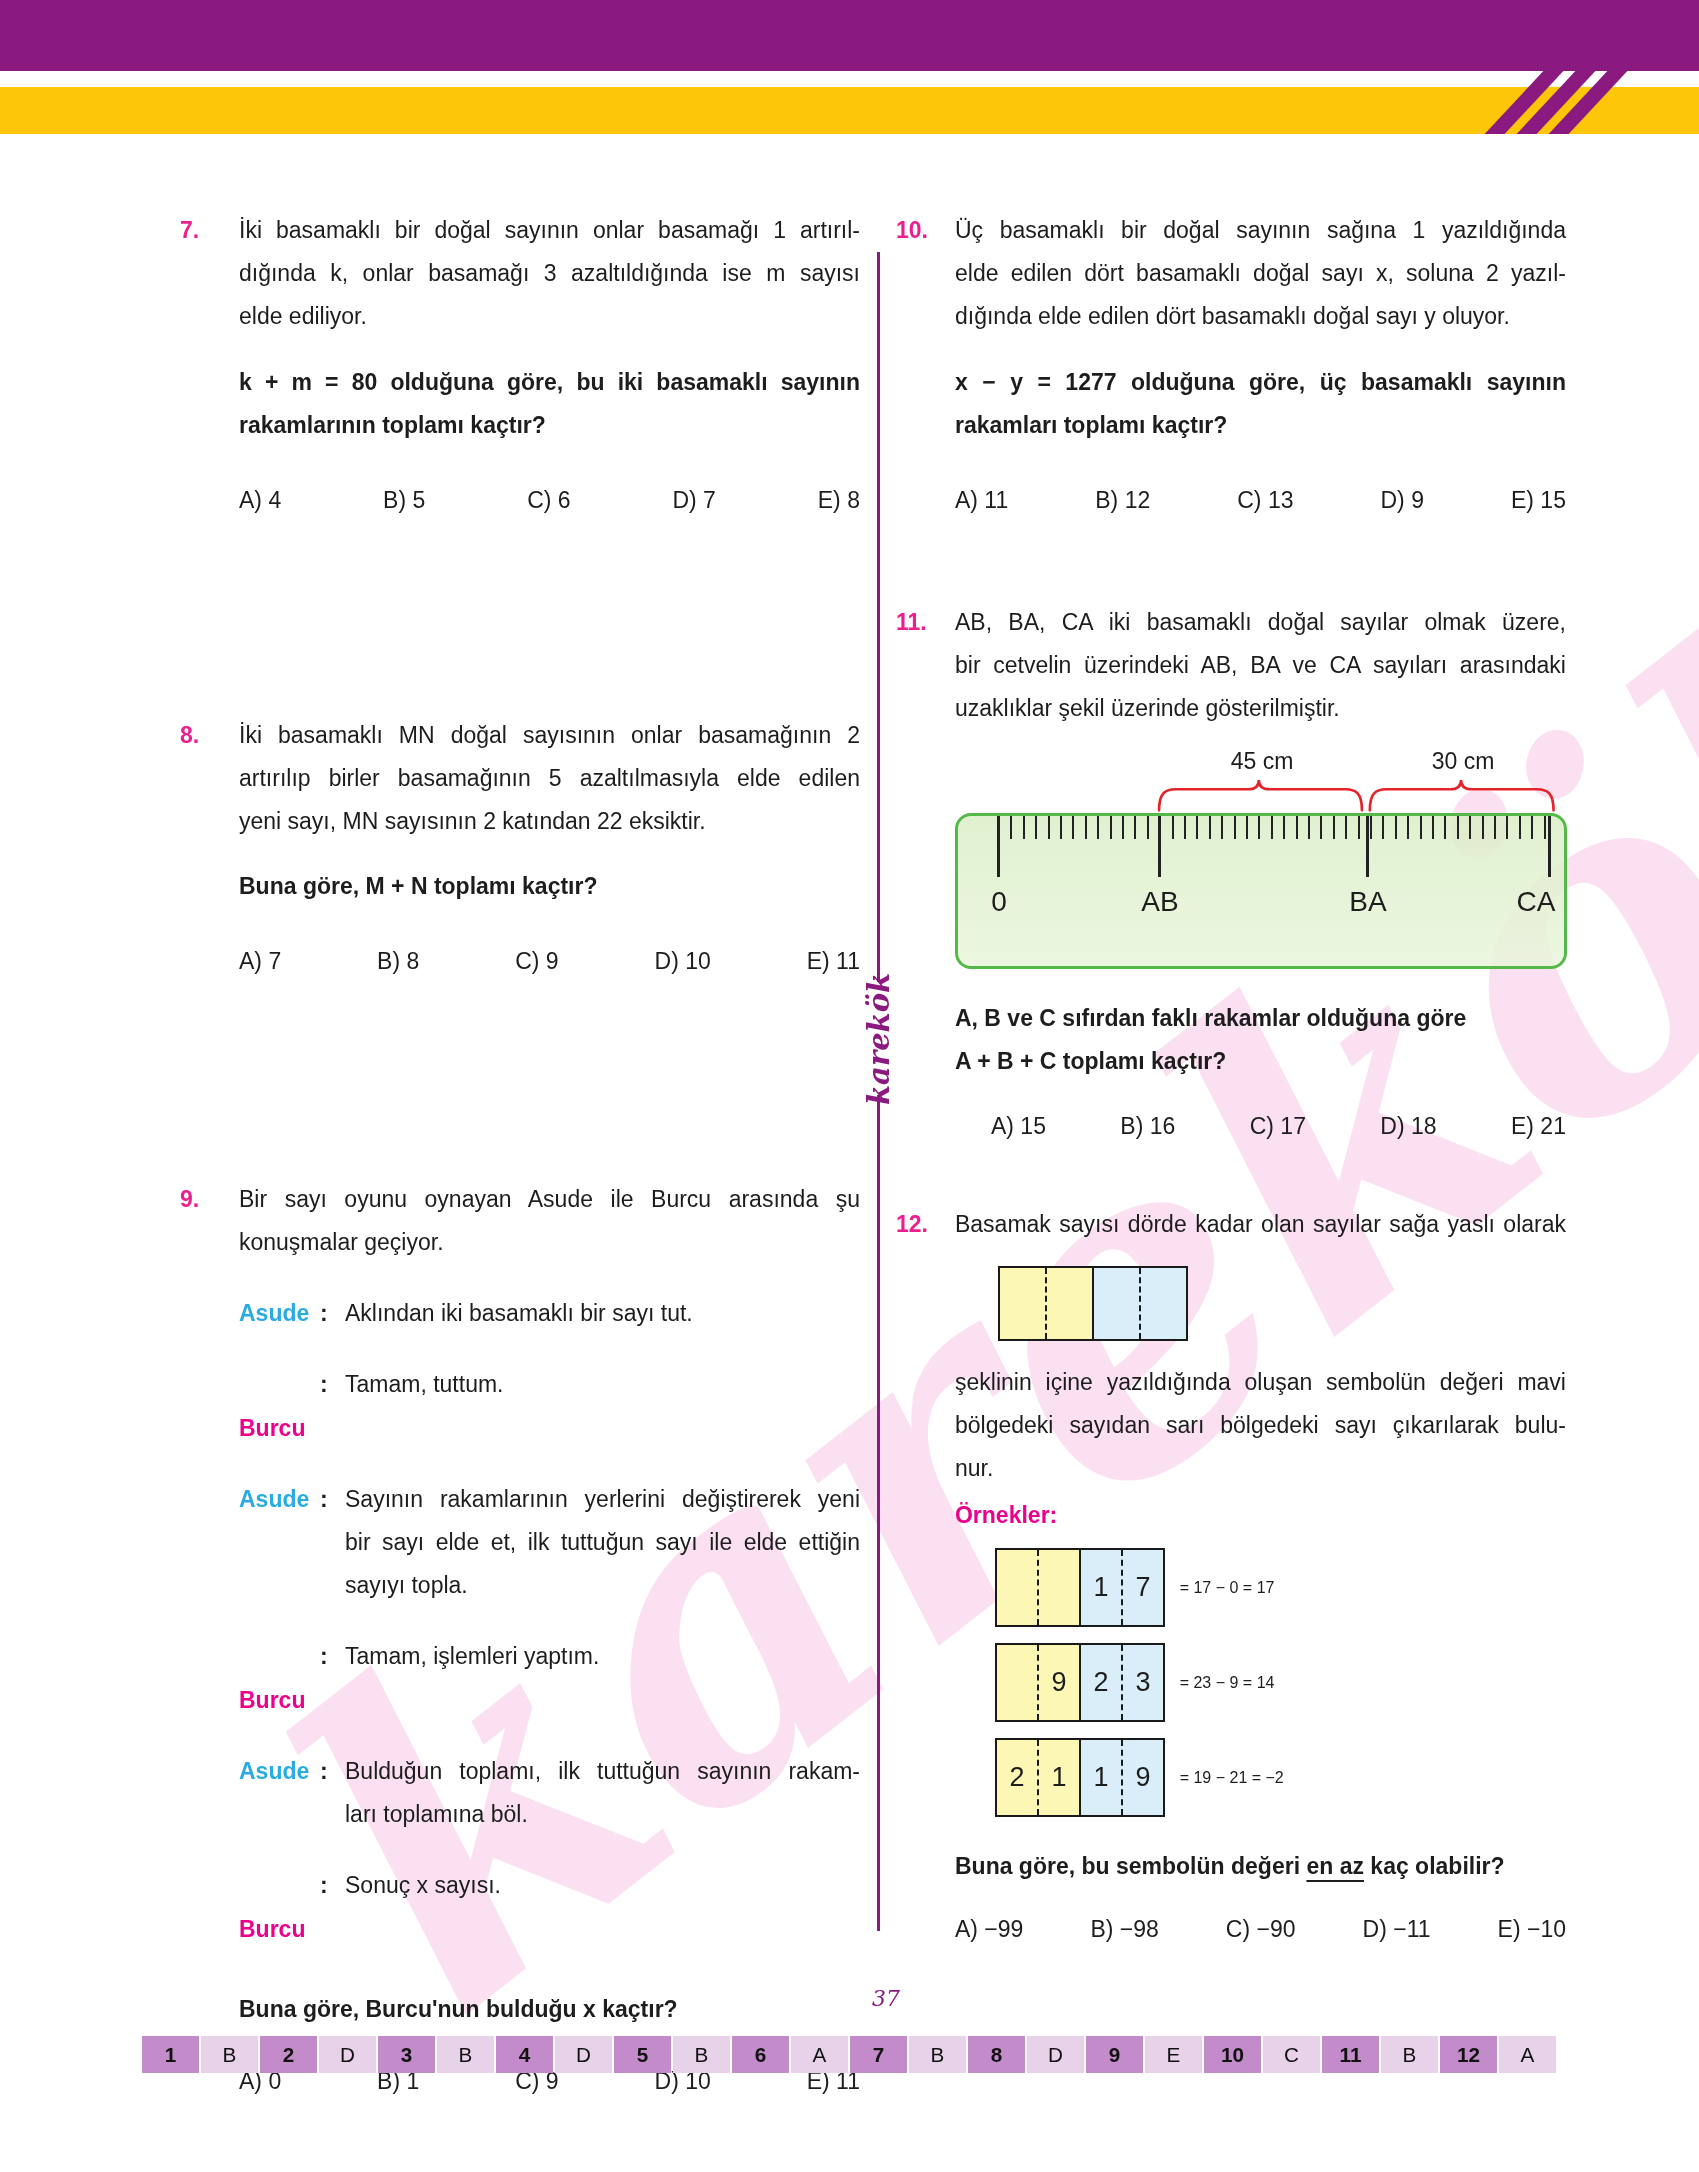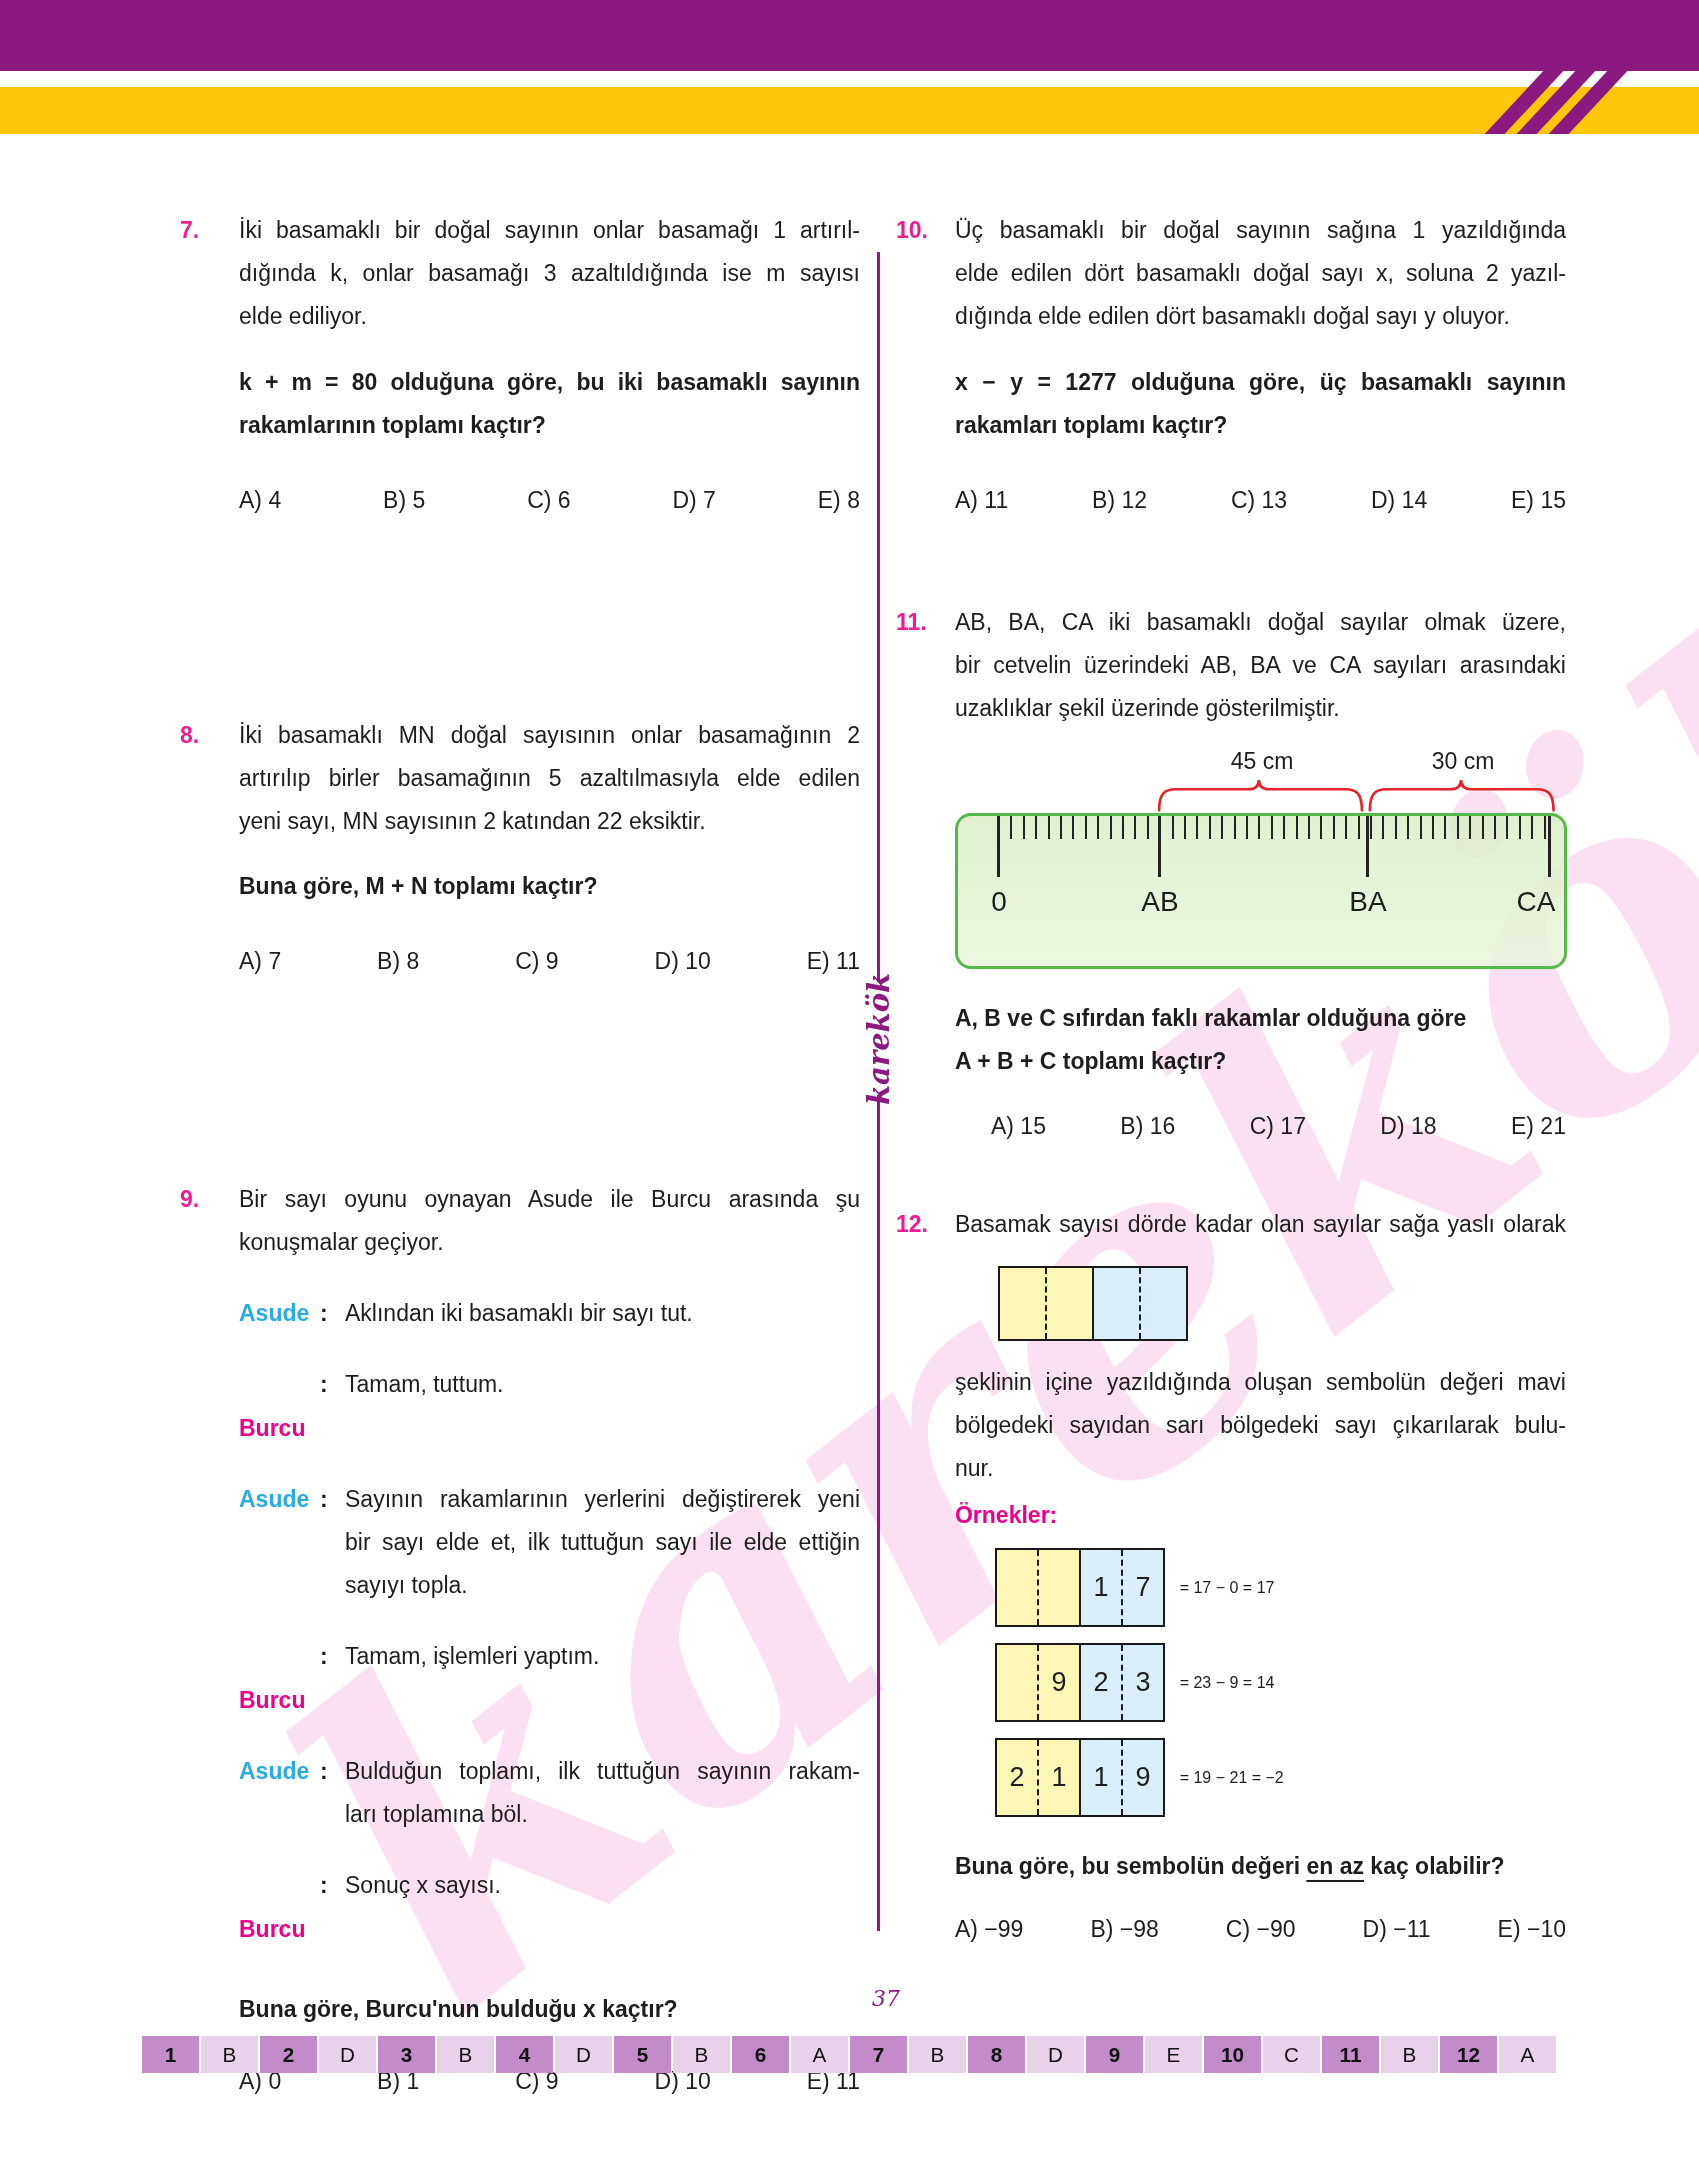--- a/index.html
+++ b/index.html
@@ -230,21 +230,21 @@
             <div class="line">dığında elde edilen dört basamaklı doğal sayı y oluyor.</div>
           </div>
           <div class="stmt bold stmt-gap">
             <div class="line jline">x − y = 1277 olduğuna göre, üç basamaklı sayının</div>
             <div class="line">rakamları toplamı kaçtır?</div>
           </div>
           <div class="options">
             <span>A) 11</span>
             <span>B) 12</span>
             <span>C) 13</span>
-            <span>D) 14</span>
+            <span>D) 9</span>
             <span>E) 15</span>
           </div>
         </div>
       </div>
 
       <div class="q" id="q11">
         <div class="qnum">11.</div>
         <div class="qbody">
           <div class="stmt">
             <div class="line jline">AB, BA, CA iki basamaklı doğal sayılar olmak üzere,</div>

